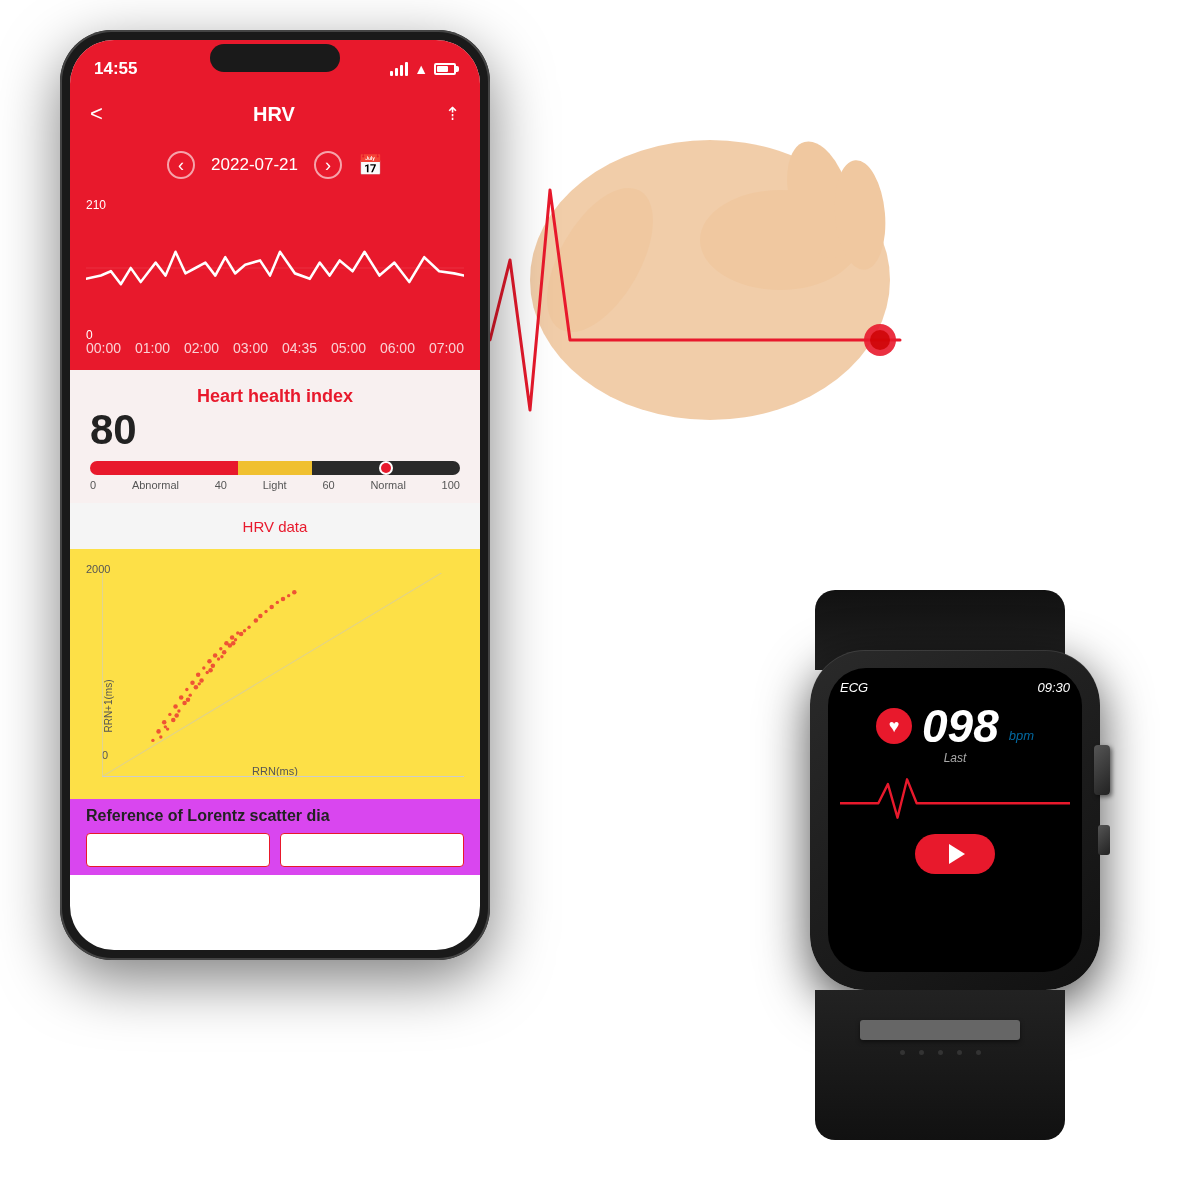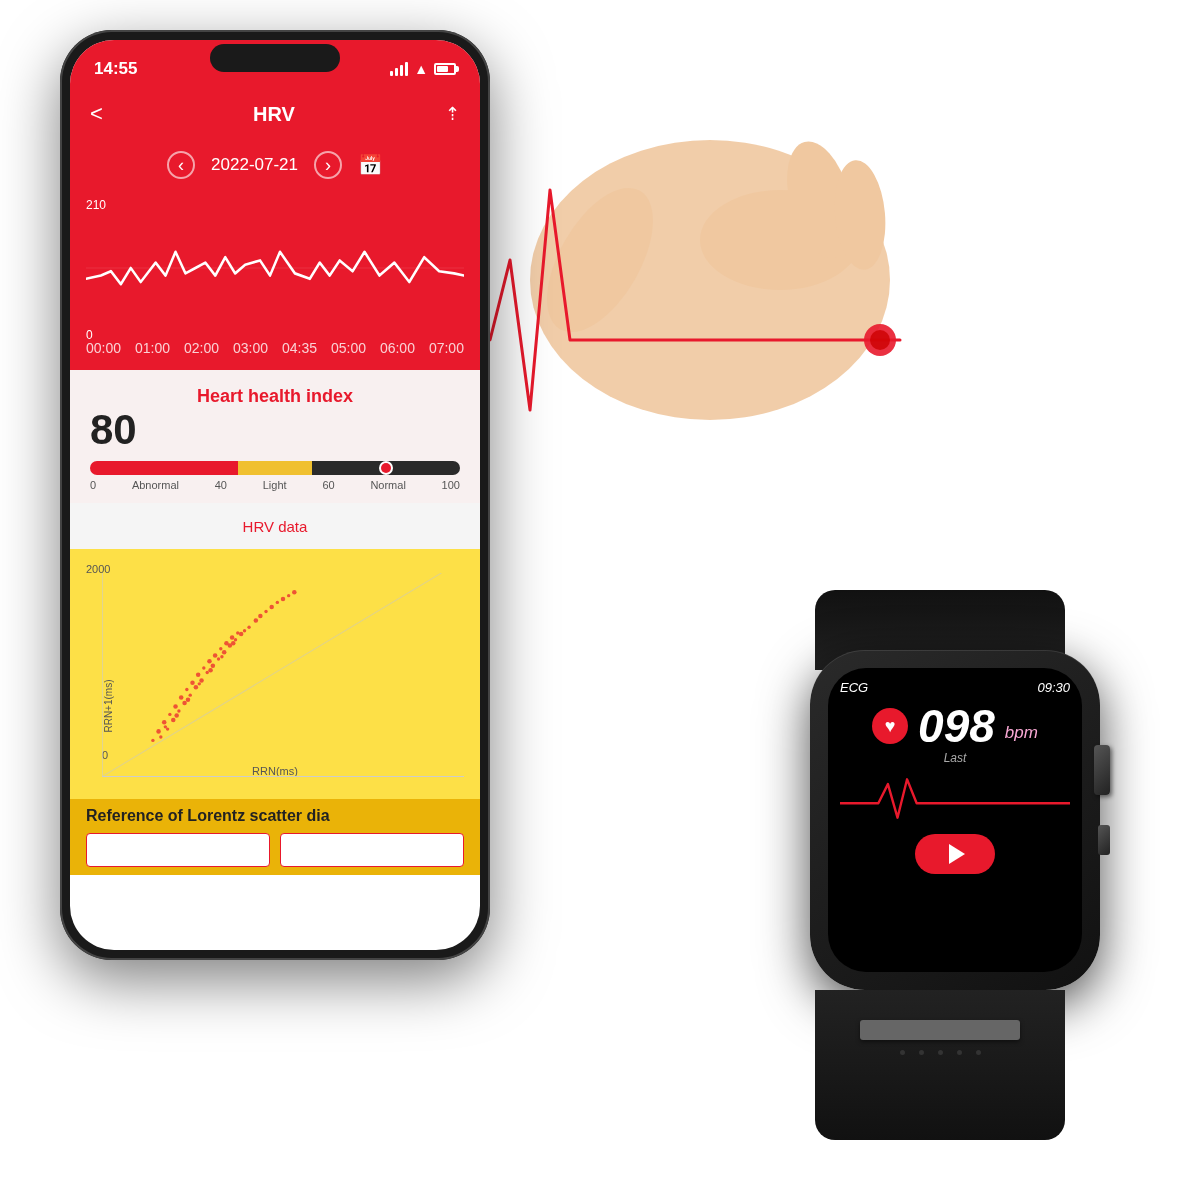--- a/index.html
+++ b/index.html
@@ -317,21 +317,21 @@
     .lorentz-svg {
       position: absolute;
       left: 32px;
       top: 24px;
       right: 16px;
       bottom: 46px;
     }
 
     
     .reference-section {
-      background: #eab308;
+      background: #d946ef;
       padding: 8px 16px;
     }
     .reference-title {
       font-size: 16px;
       font-weight: 600;
       color: #222;
     }
     .reference-boxes {
       display: flex;
       gap: 10px;
@@ -410,22 +410,22 @@
       color: #fff;
       font-size: 18px;
     }
     .watch-bpm-value {
       color: #fff;
       font-size: 46px;
       font-weight: 700;
       line-height: 1;
     }
     .watch-bpm-unit {
-      color: #f9a8d4;
-      font-size: 17px;
+      color: #0369a1;
+      font-size: 13px;
       align-self: flex-end;
       margin-bottom: 6px;
     }
     .watch-last-label {
       color: #aaa;
       font-size: 12px;
       margin-bottom: 6px;
     }
     .watch-ecg-svg {
       width: 100%;

